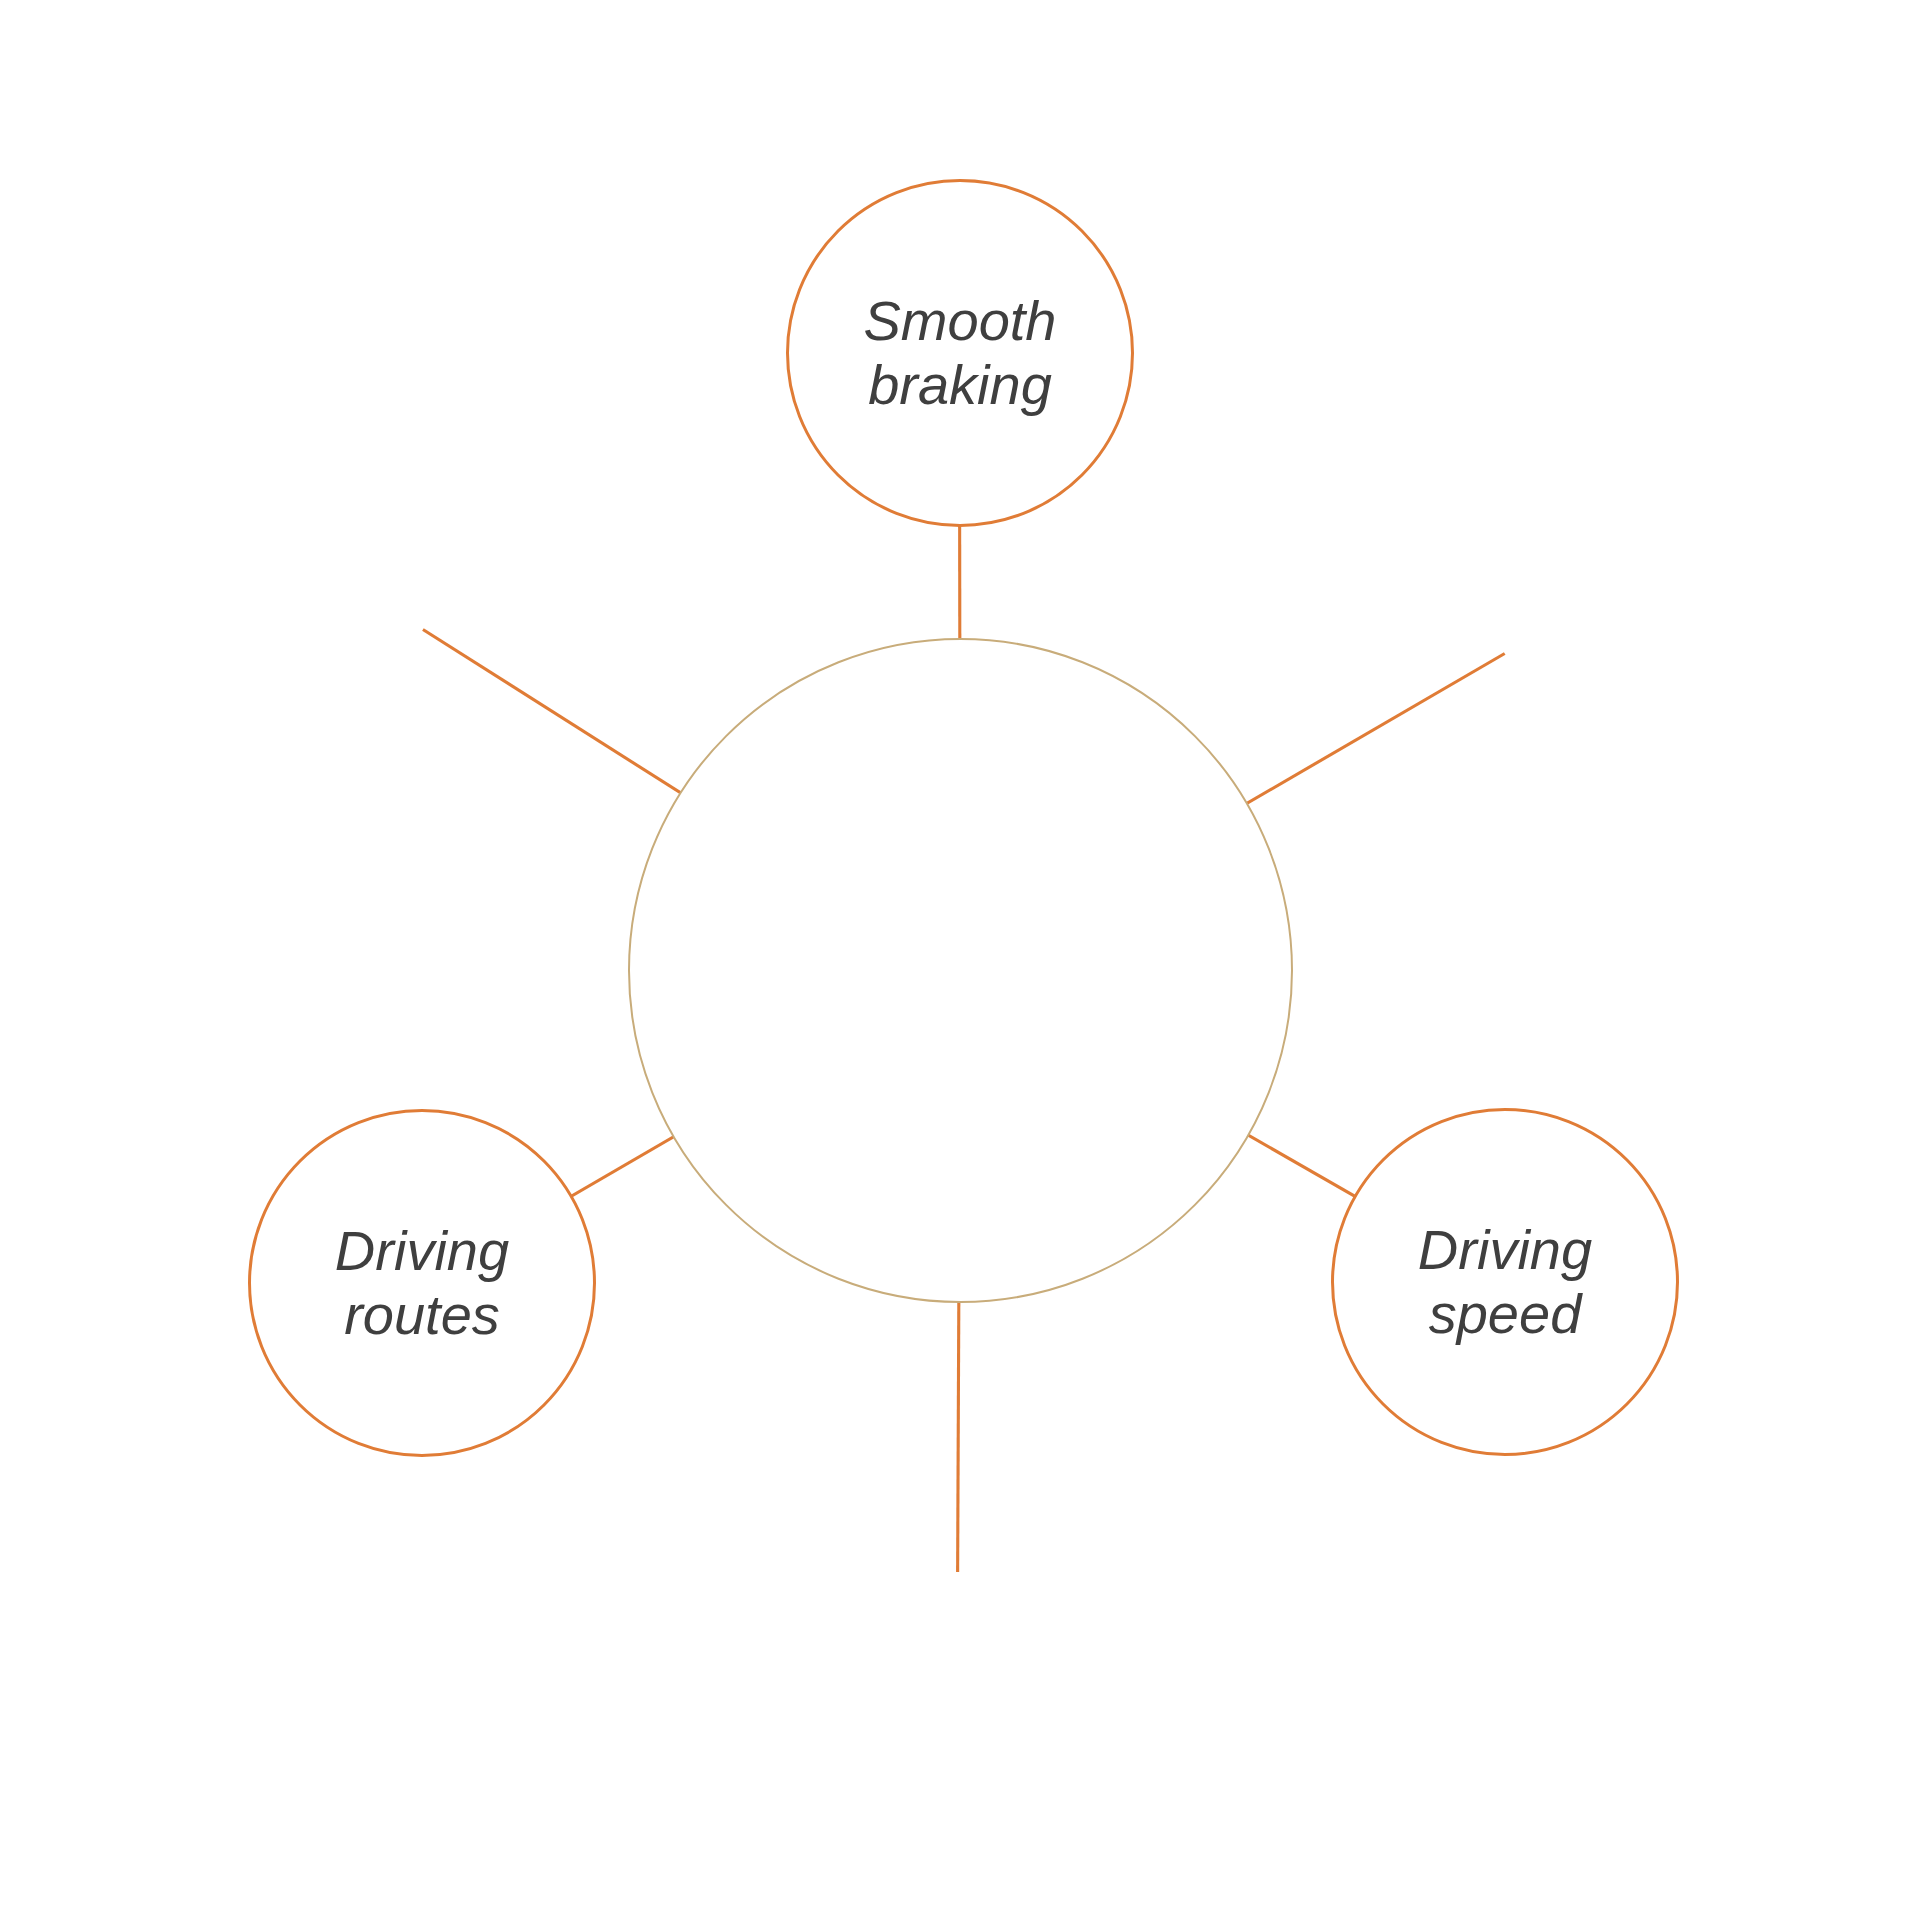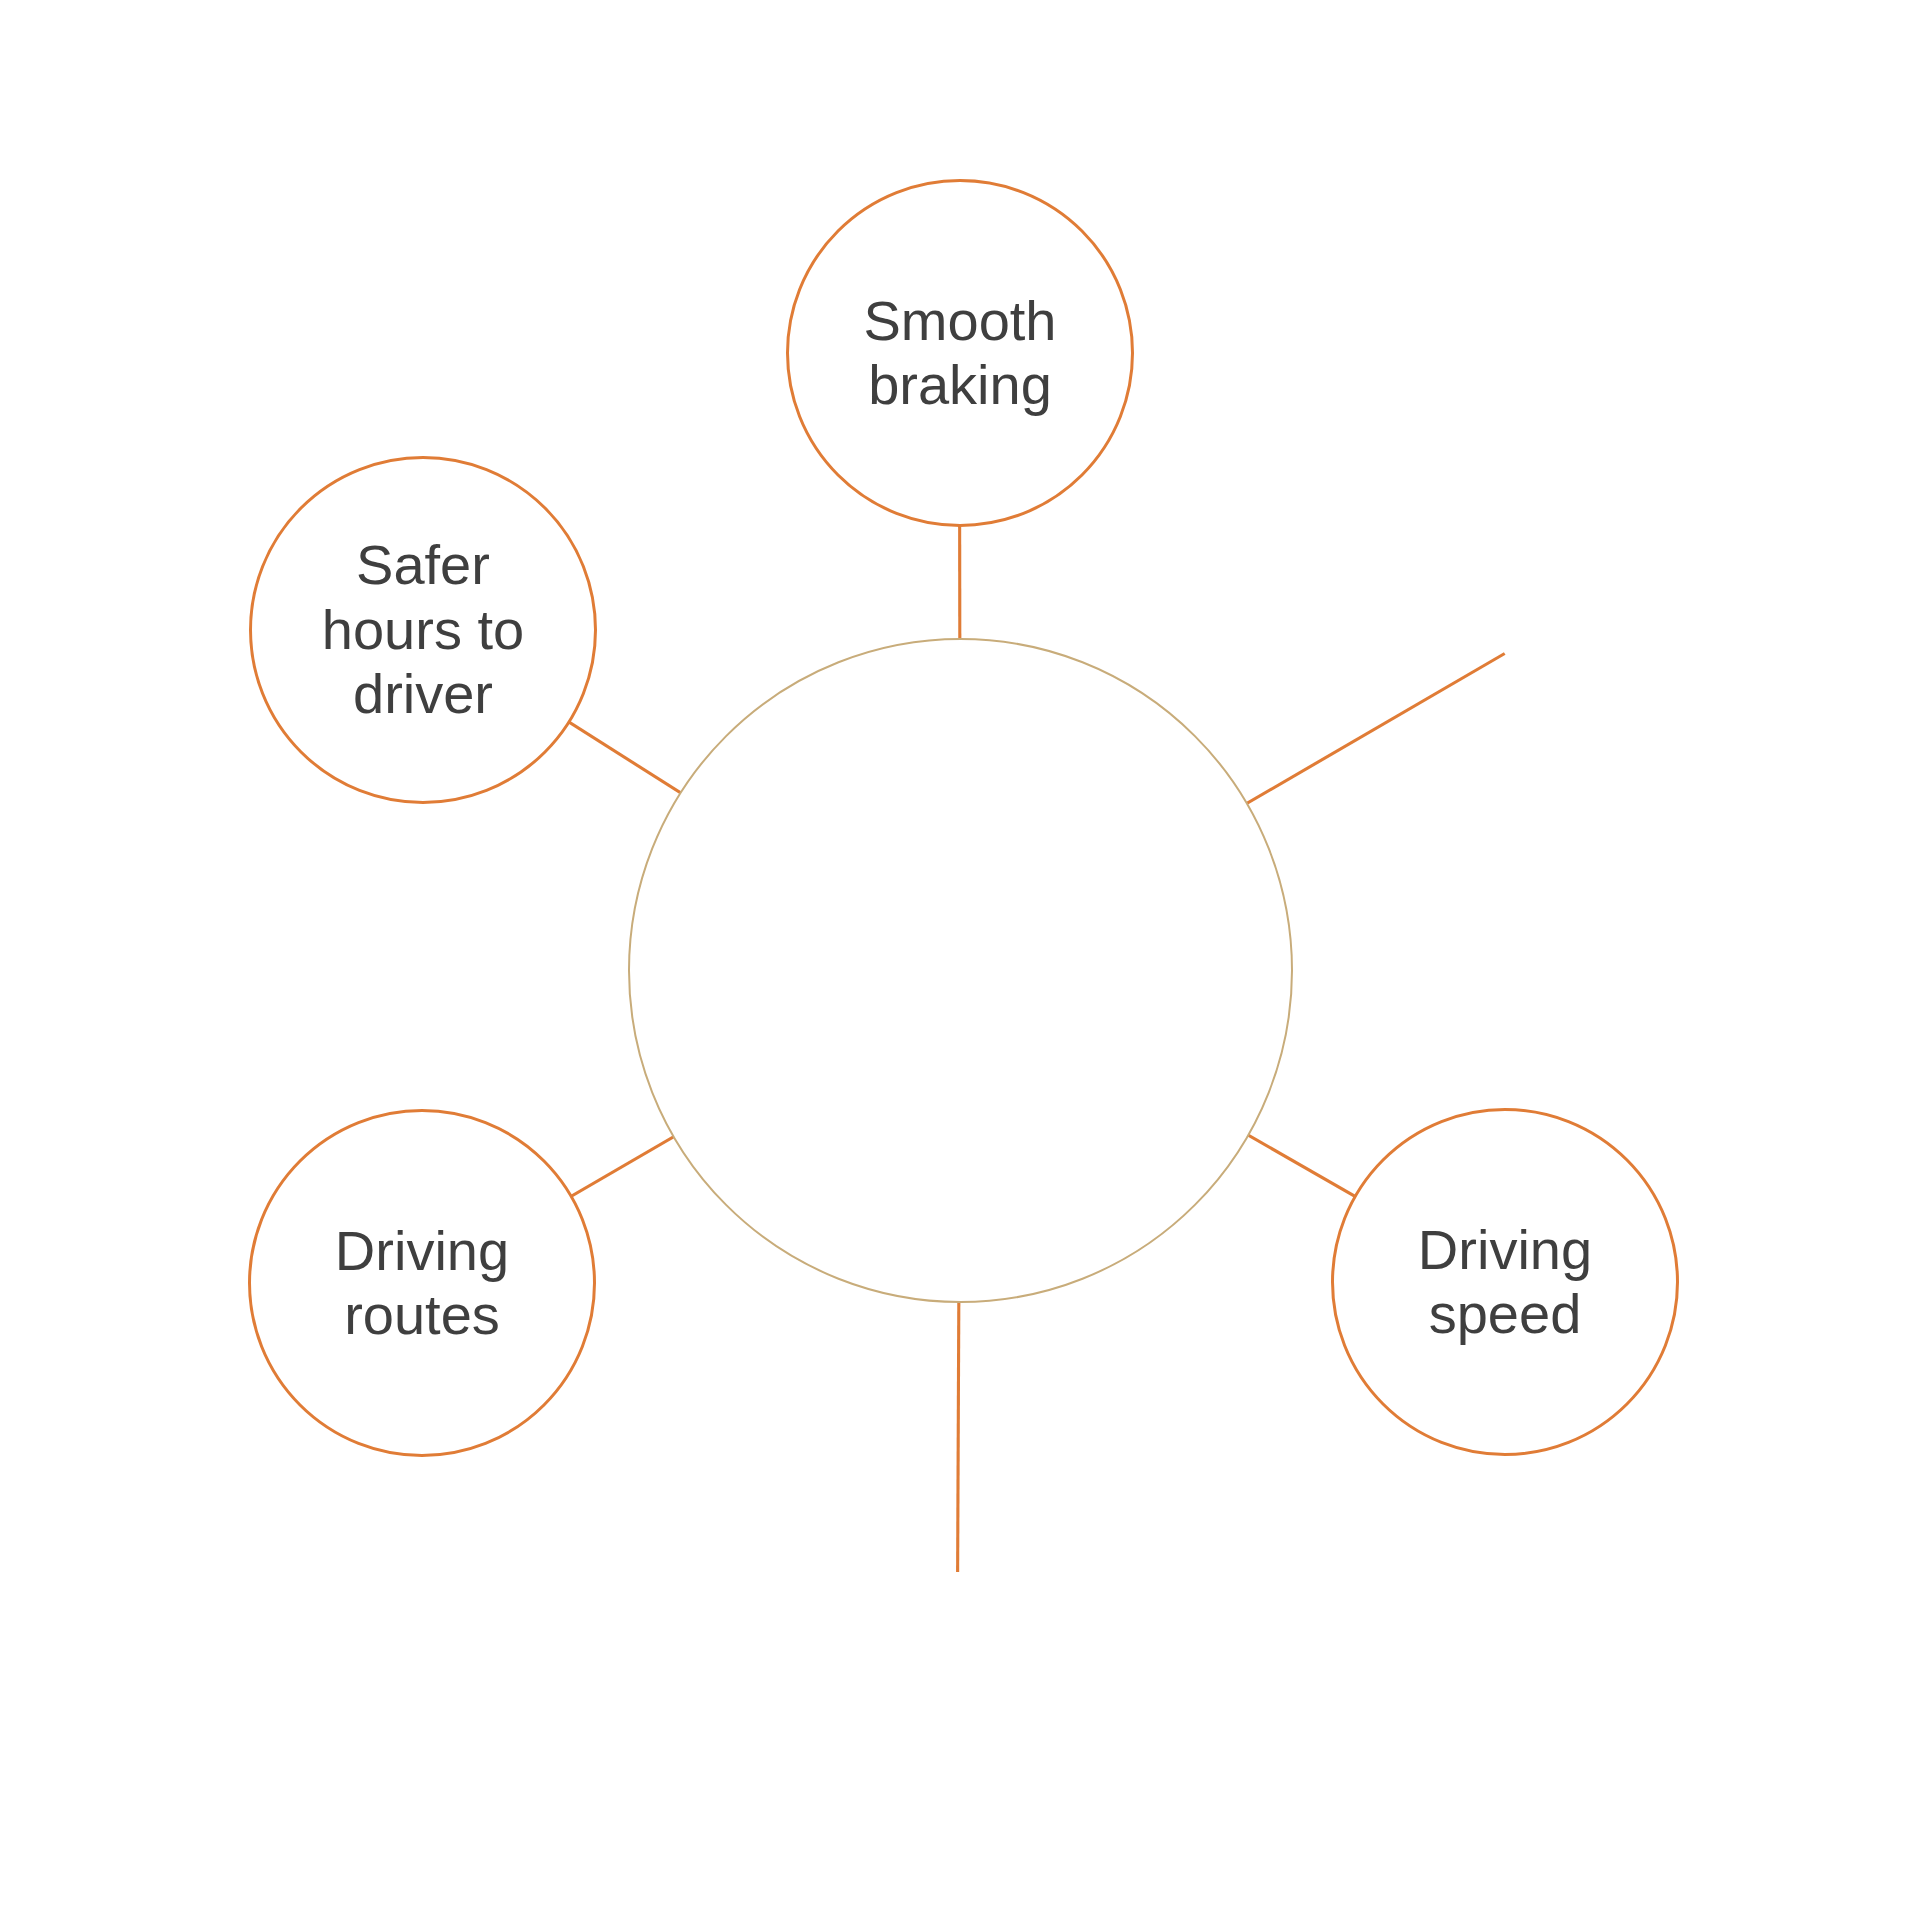--- a/index.html
+++ b/index.html
@@ -11,21 +11,21 @@
   }
   *{margin:0;padding:0;box-sizing:border-box;}
   html,body{width:1925px;height:1925px;background:var(--bg);}
   body{font-family:"Liberation Sans", sans-serif;position:relative;overflow:hidden;}
 
   .canvas{position:absolute;inset:0;}
 
   .connectors{position:absolute;left:0;top:0;width:1925px;height:1925px;}
   .connectors line{stroke:var(--orange);stroke-width:3.5;}
 
-  .circle{position:absolute;border-radius:50%;display:flex;align-items:center;justify-content:center;text-align:center;}
+  .circle{position:absolute;border-radius:50%;display:flex;align-items:center;justify-content:center;text-align:center;font-style:italic;}
 
   
   .ring{
     left:628px;top:638px;width:665px;height:665px;
     background:var(--bg);
     border:2.2px solid var(--ring);
   }
 
   
   .center-node{
@@ -82,20 +82,15 @@
     <div class="node-label">Driving
 speed</div>
   </div>
 
 
   <div class="circle node pos-bottom-left">
     <div class="node-label">Driving
 routes</div>
   </div>
 
-  <div class="circle node pos-top-left">
-    <div class="node-label">Safer
-hours to
-driver</div>
-  </div>
 
 </div>
 
 
 </body></html>

